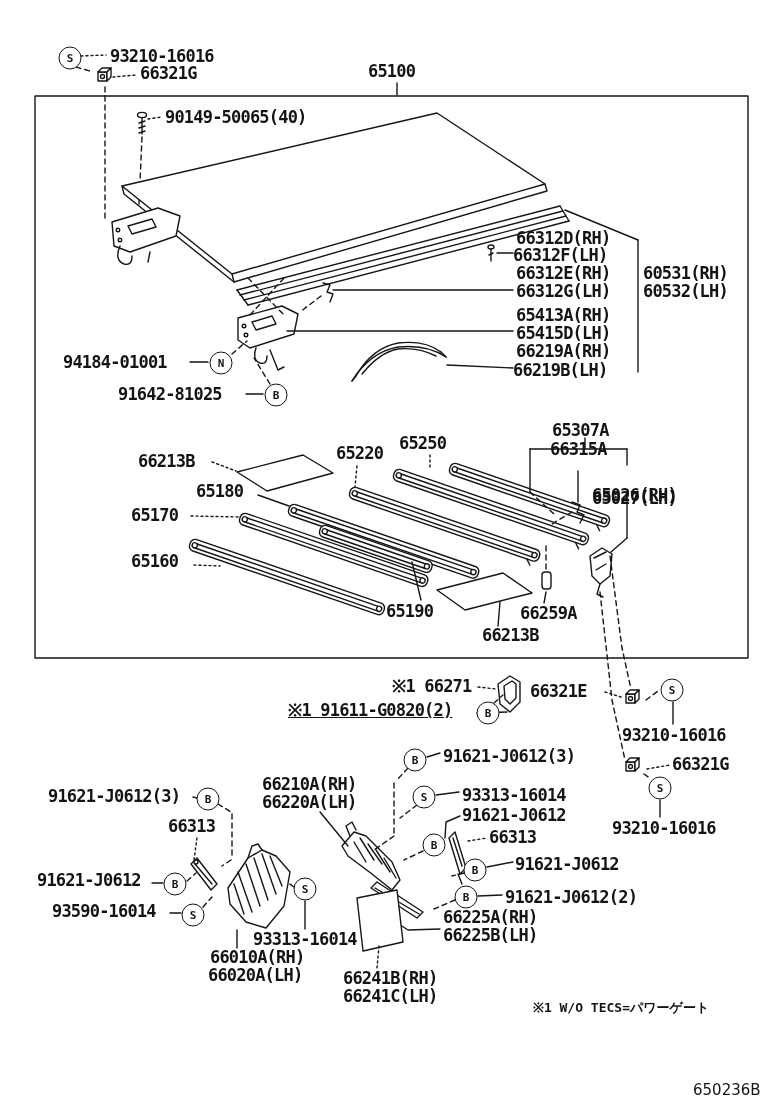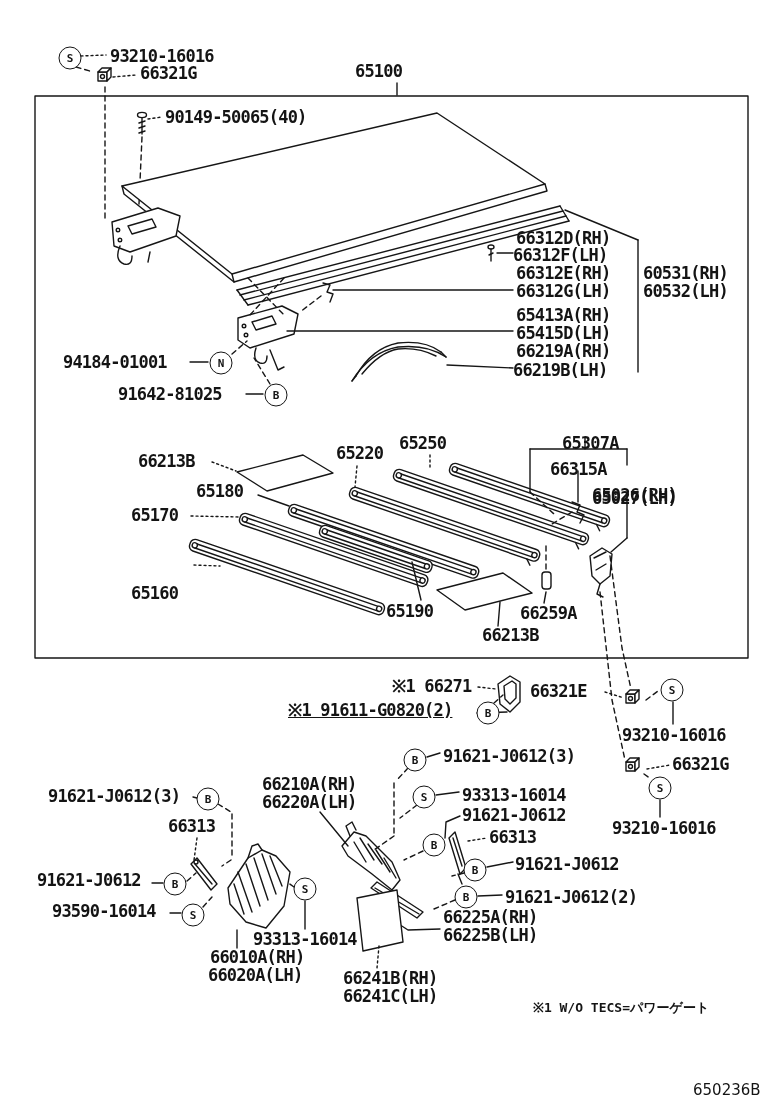--- a/index.html
+++ b/index.html
@@ -309,44 +309,44 @@
   </g>
   <polyline class="ln" points="440,929 408,930 391,919"></polyline>
 
   <polygon class="wf" points="357,898 397,890 403,942 363,951"></polygon>
   <line class="ln do" x1="379" y1="946" x2="377" y2="968"></line>
 </svg>
 
 <div id="labels-layer">
       <span class="callout" style="left: 110px; top: 47px;">93210-16016</span>
       <span class="callout" style="left: 140px; top: 64px;">66321G</span>
-      <span class="callout" style="left: 355px; top: 62px;">65100</span>
+      <span class="callout" style="left: 368px; top: 62px;">65100</span>
       <span class="callout" style="left: 165px; top: 108px;">90149-50065(40)</span>
       <span class="callout" style="left: 516px; top: 229px;">66312D(RH)</span>
       <span class="callout" style="left: 513px; top: 246px;">66312F(LH)</span>
       <span class="callout" style="left: 516px; top: 264px;">66312E(RH)</span>
       <span class="callout" style="left: 516px; top: 282px;">66312G(LH)</span>
       <span class="callout" style="left: 643px; top: 264px;">60531(RH)</span>
       <span class="callout" style="left: 643px; top: 282px;">60532(LH)</span>
       <span class="callout" style="left: 516px; top: 306px;">65413A(RH)</span>
       <span class="callout" style="left: 516px; top: 324px; text-align: right;">65415D(LH)</span>
       <span class="callout" style="left: 516px; top: 342px;">66219A(RH)</span>
       <span class="callout" style="left: 513px; top: 361px;">66219B(LH)</span>
       <span class="callout" style="left: 63px; top: 353px;">94184-01001</span>
       <span class="callout" style="left: 118px; top: 385px;">91642-81025</span>
-      <span class="callout" style="left: 552px; top: 434px; margin-left: 10px;">65307A</span>
+      <span class="callout" style="left: 552px; top: 421px;">65307A</span>
       <span class="callout" style="left: 138px; top: 452px;">66213B</span>
       <span class="callout" style="left: 336px; top: 444px; text-align: center;">65220</span>
       <span class="callout" style="left: 399px; top: 434px;">65250</span>
-      <span class="callout" style="left: 550px; top: 460px;">66315A</span>
+      <span class="callout" style="left: 550px; top: 440px;">66315A</span>
       <span class="callout" style="left: 196px; top: 482px;">65180</span>
       <span class="callout" style="left: 592px; top: 486px;">65026(RH)</span>
       <span class="callout" style="left: 592px; top: 489px;">65027(LH)</span>
       <span class="callout" style="left: 131px; top: 506px;">65170</span>
-      <span class="callout" style="left: 131px; top: 552px; margin-top: 32px;">65160</span>
+      <span class="callout" style="left: 131px; top: 552px;">65160</span>
       <span class="callout" style="left: 386px; top: 602px;">65190</span>
       <span class="callout" style="left: 520px; top: 604px;">66259A</span>
       <span class="callout" style="left: 482px; top: 626px;">66213B</span>
       <span class="callout" style="left: 392px; top: 677px;">※1 66271</span>
       <span class="callout" style="left: 530px; top: 682px;">66321E</span>
       <span class="callout" style="left: 622px; top: 726px;">93210-16016</span>
       <span class="callout" style="left: 288px; top: 701px; text-decoration: underline;">※1 91611-G0820(2)</span>
       <span class="callout" style="left: 672px; top: 755px;">66321G</span>
       <span class="callout" style="left: 612px; top: 819px;">93210-16016</span>
       <span class="callout" style="left: 48px; top: 787px;">91621-J0612(3)</span>

